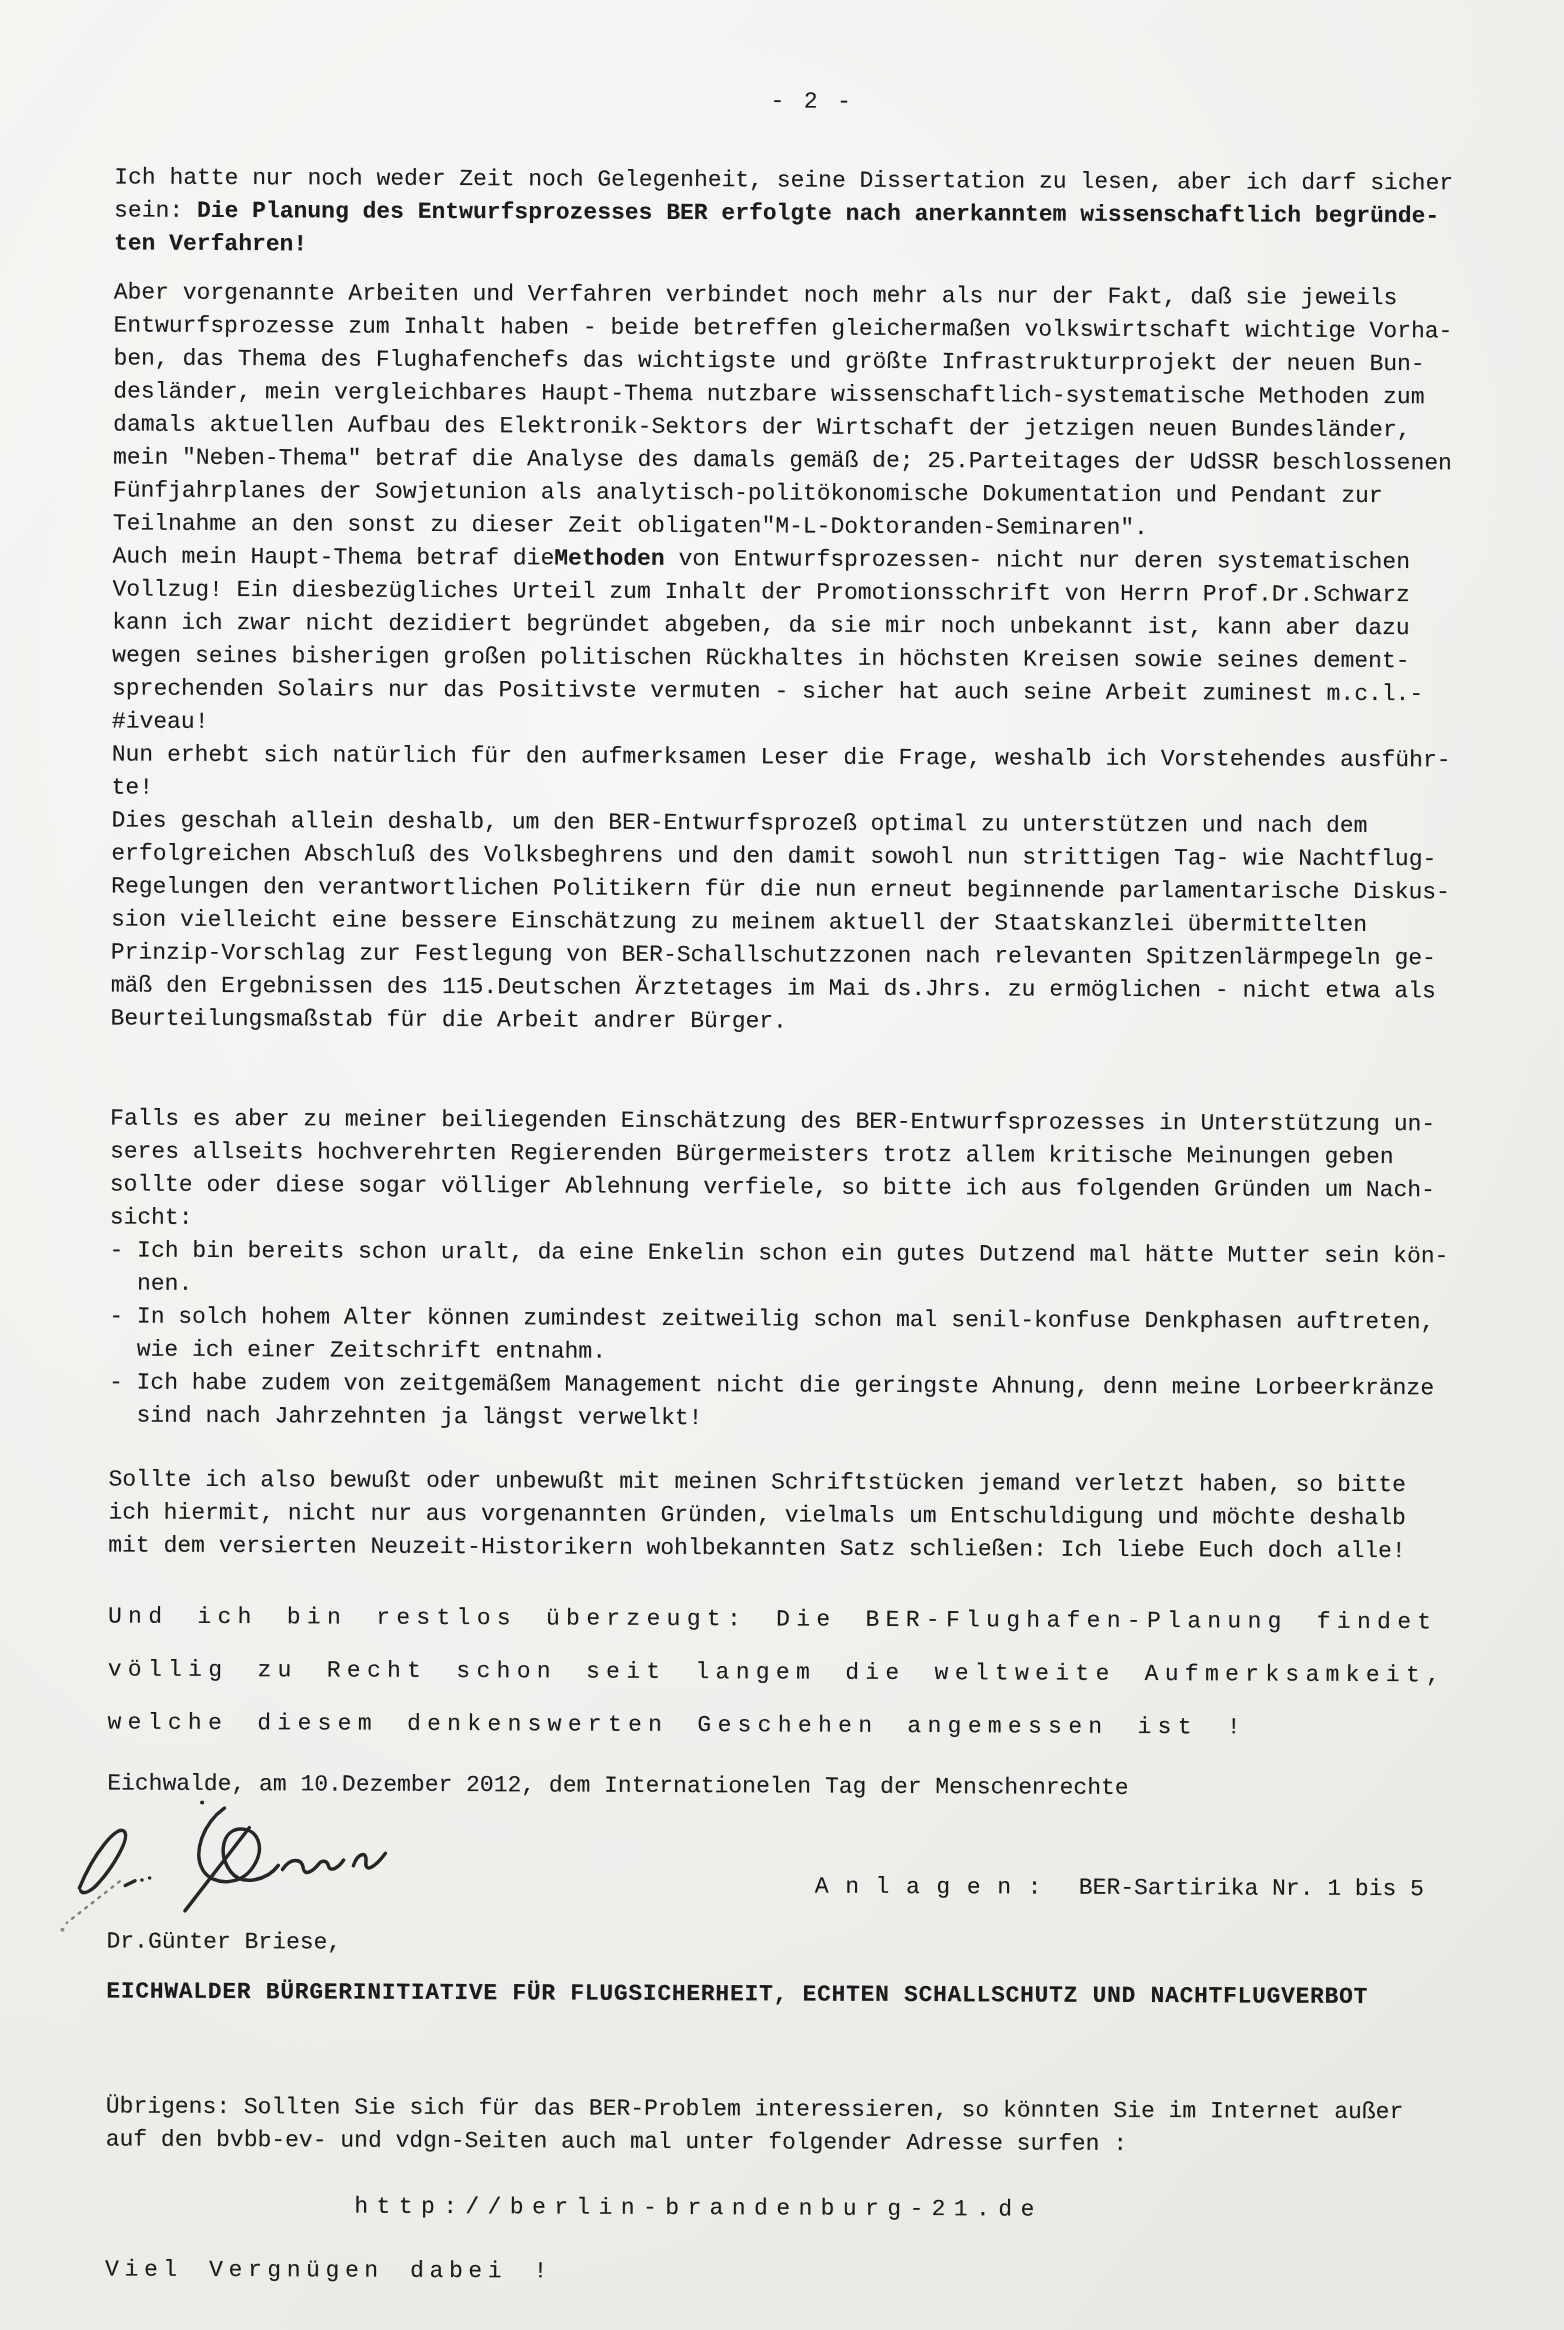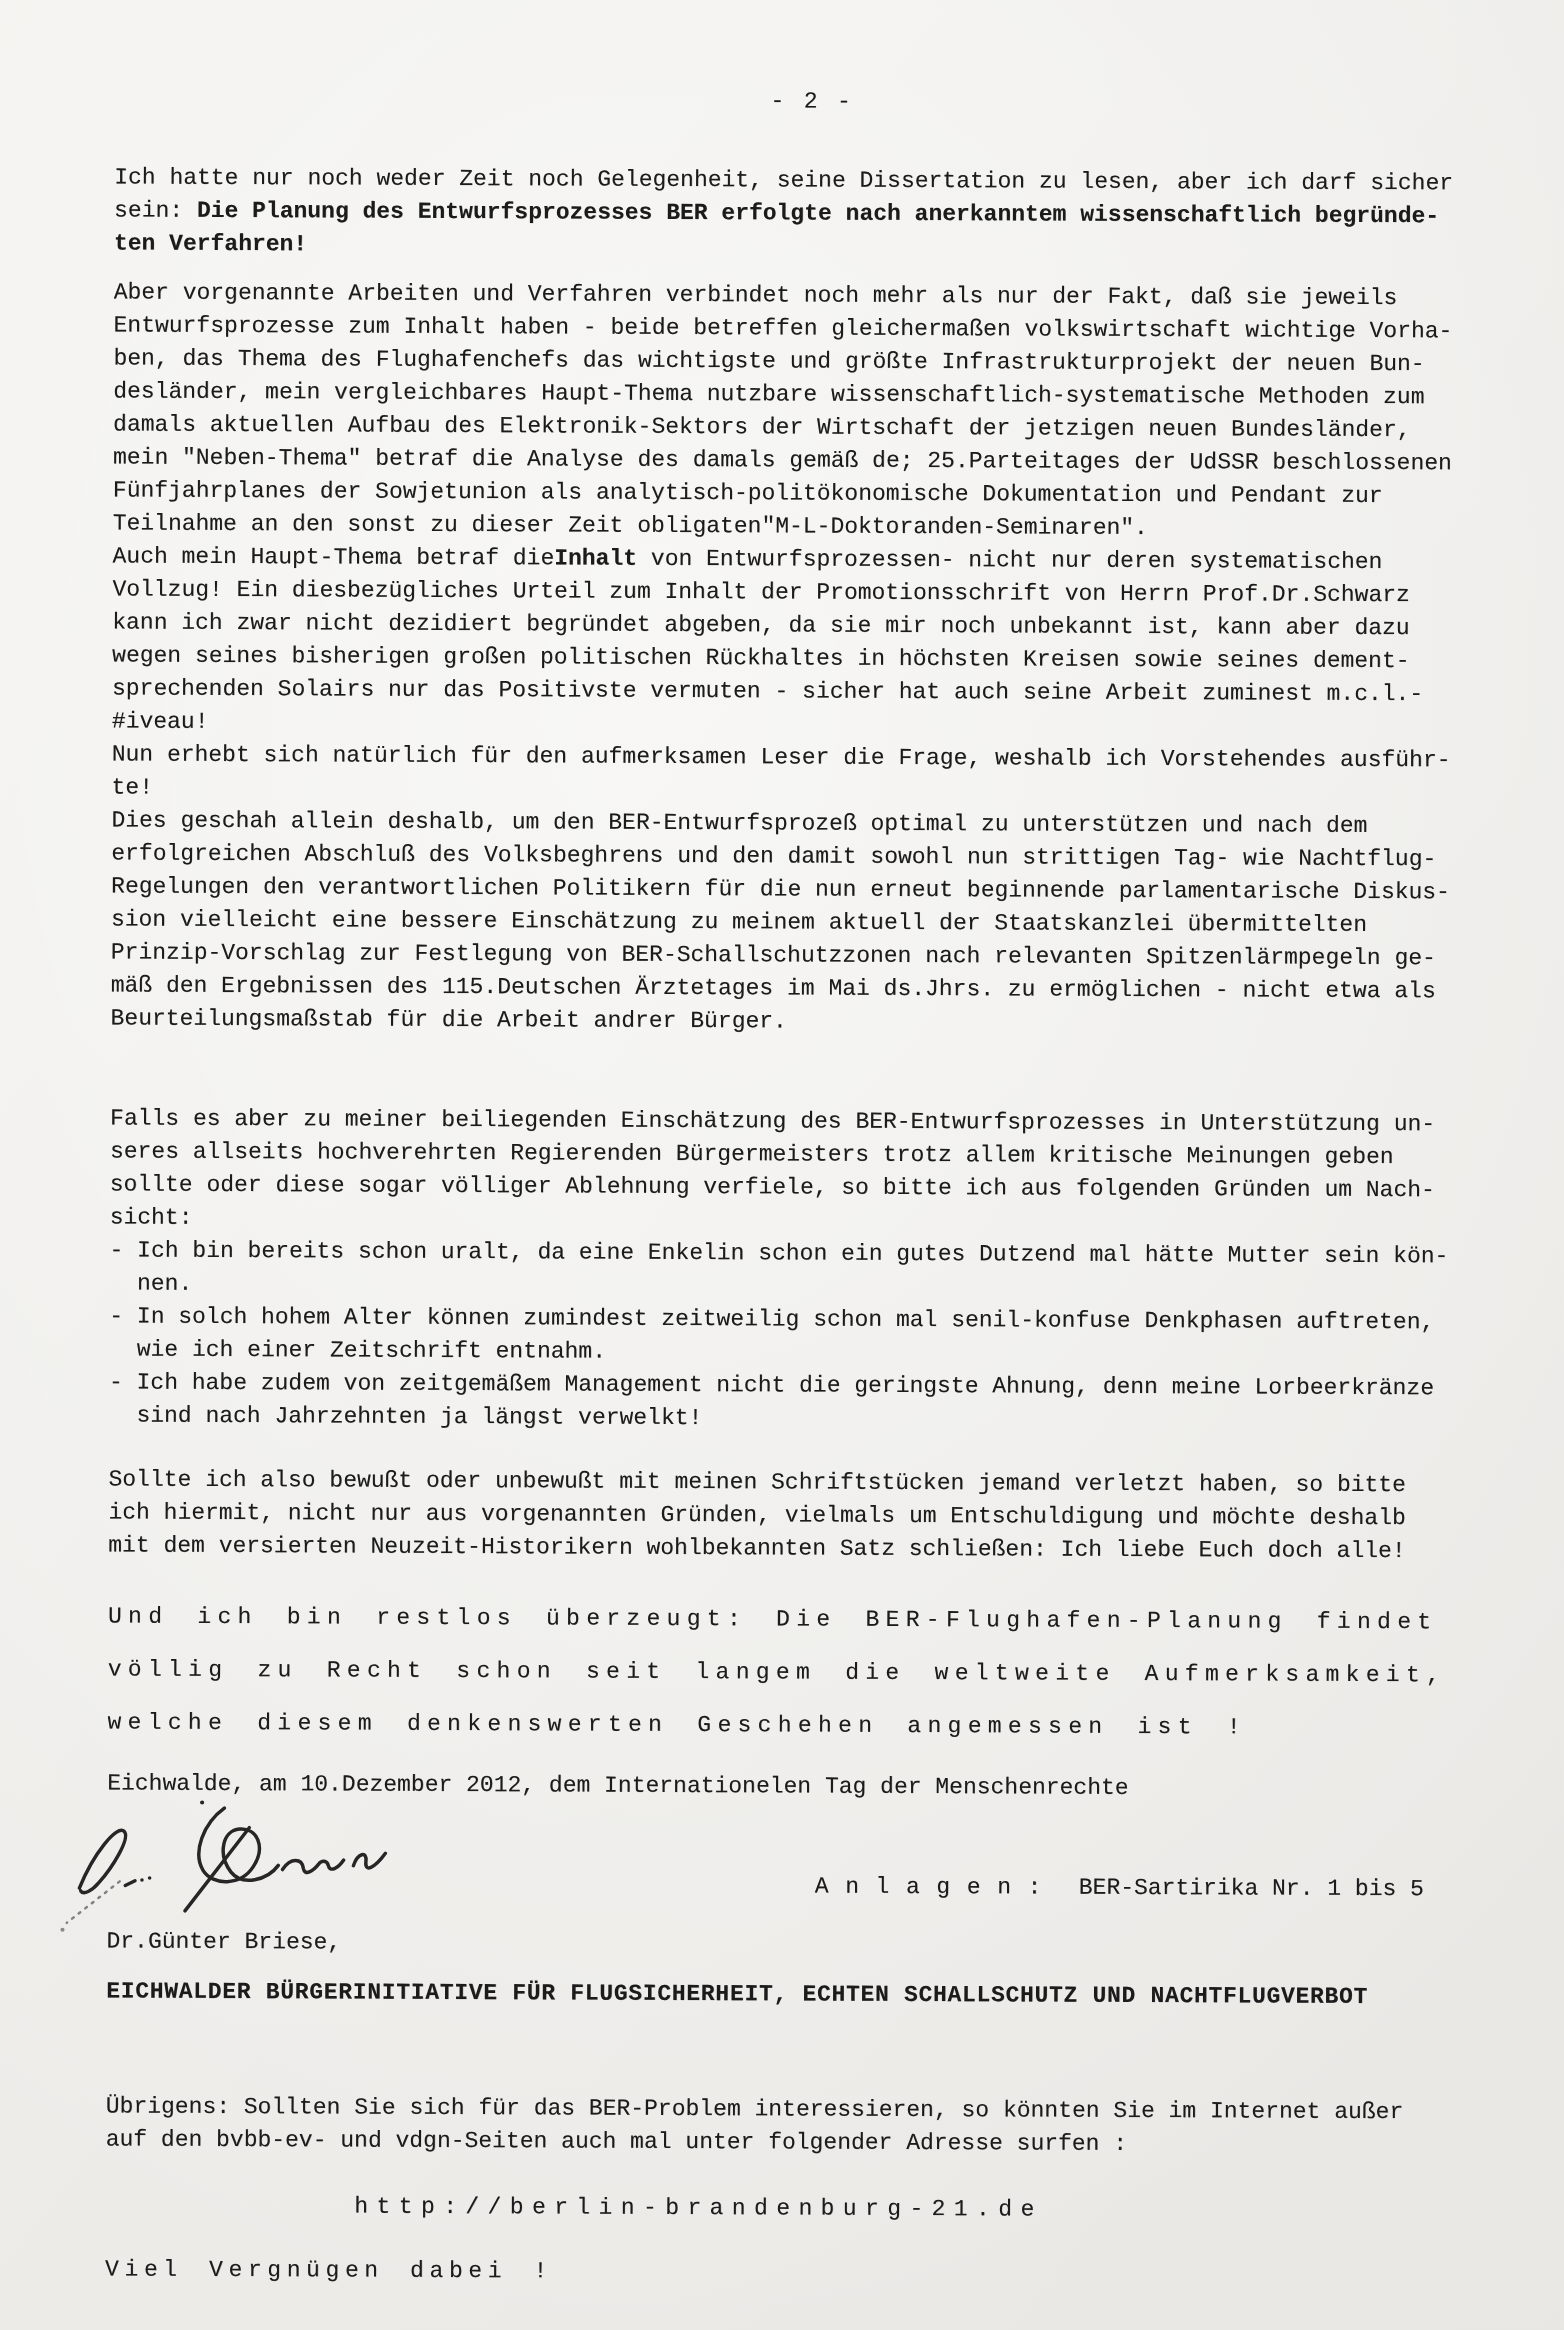--- a/index.html
+++ b/index.html
@@ -97,21 +97,21 @@
 
     <div class="pre">Aber vorgenannte Arbeiten und Verfahren verbindet noch mehr als nur der Fakt, daß sie jeweils
 Entwurfsprozesse zum Inhalt haben - beide betreffen gleichermaßen volkswirtschaft wichtige Vorha-
 ben, das Thema des Flughafenchefs das wichtigste und größte Infrastrukturprojekt der neuen Bun-
 desländer, mein vergleichbares Haupt-Thema nutzbare wissenschaftlich-systematische Methoden zum
 damals aktuellen Aufbau des Elektronik-Sektors der Wirtschaft der jetzigen neuen Bundesländer,
 mein "Neben-Thema" betraf die Analyse des damals gemäß de; 25.Parteitages der UdSSR beschlossenen
 Fünfjahrplanes der Sowjetunion als analytisch-politökonomische Dokumentation und Pendant zur
 Teilnahme an den sonst zu dieser Zeit obligaten"M-L-Doktoranden-Seminaren".</div>
 
-    <div class="pre"><span>Auch mein Haupt-Thema betraf die</span><span class="b">Inhalt</span><span> von Entwurfsprozessen- nicht nur deren systematischen
+    <div class="pre"><span>Auch mein Haupt-Thema betraf die</span><span class="b">Methoden</span><span> von Entwurfsprozessen- nicht nur deren systematischen
 Vollzug! Ein diesbezügliches Urteil zum Inhalt der Promotionsschrift von Herrn Prof.Dr.Schwarz
 kann ich zwar nicht dezidiert begründet abgeben, da sie mir noch unbekannt ist, kann aber dazu
 wegen seines bisherigen großen politischen Rückhaltes in höchsten Kreisen sowie seines dement-
 sprechenden Solairs nur das Positivste vermuten - sicher hat auch seine Arbeit zuminest m.c.l.-
 #iveau!</span></div>
 
     <div class="pre">Nun erhebt sich natürlich für den aufmerksamen Leser die Frage, weshalb ich Vorstehendes ausführ-
 te!</div>
 
     <div class="pre">Dies geschah allein deshalb, um den BER-Entwurfsprozeß optimal zu unterstützen und nach dem

